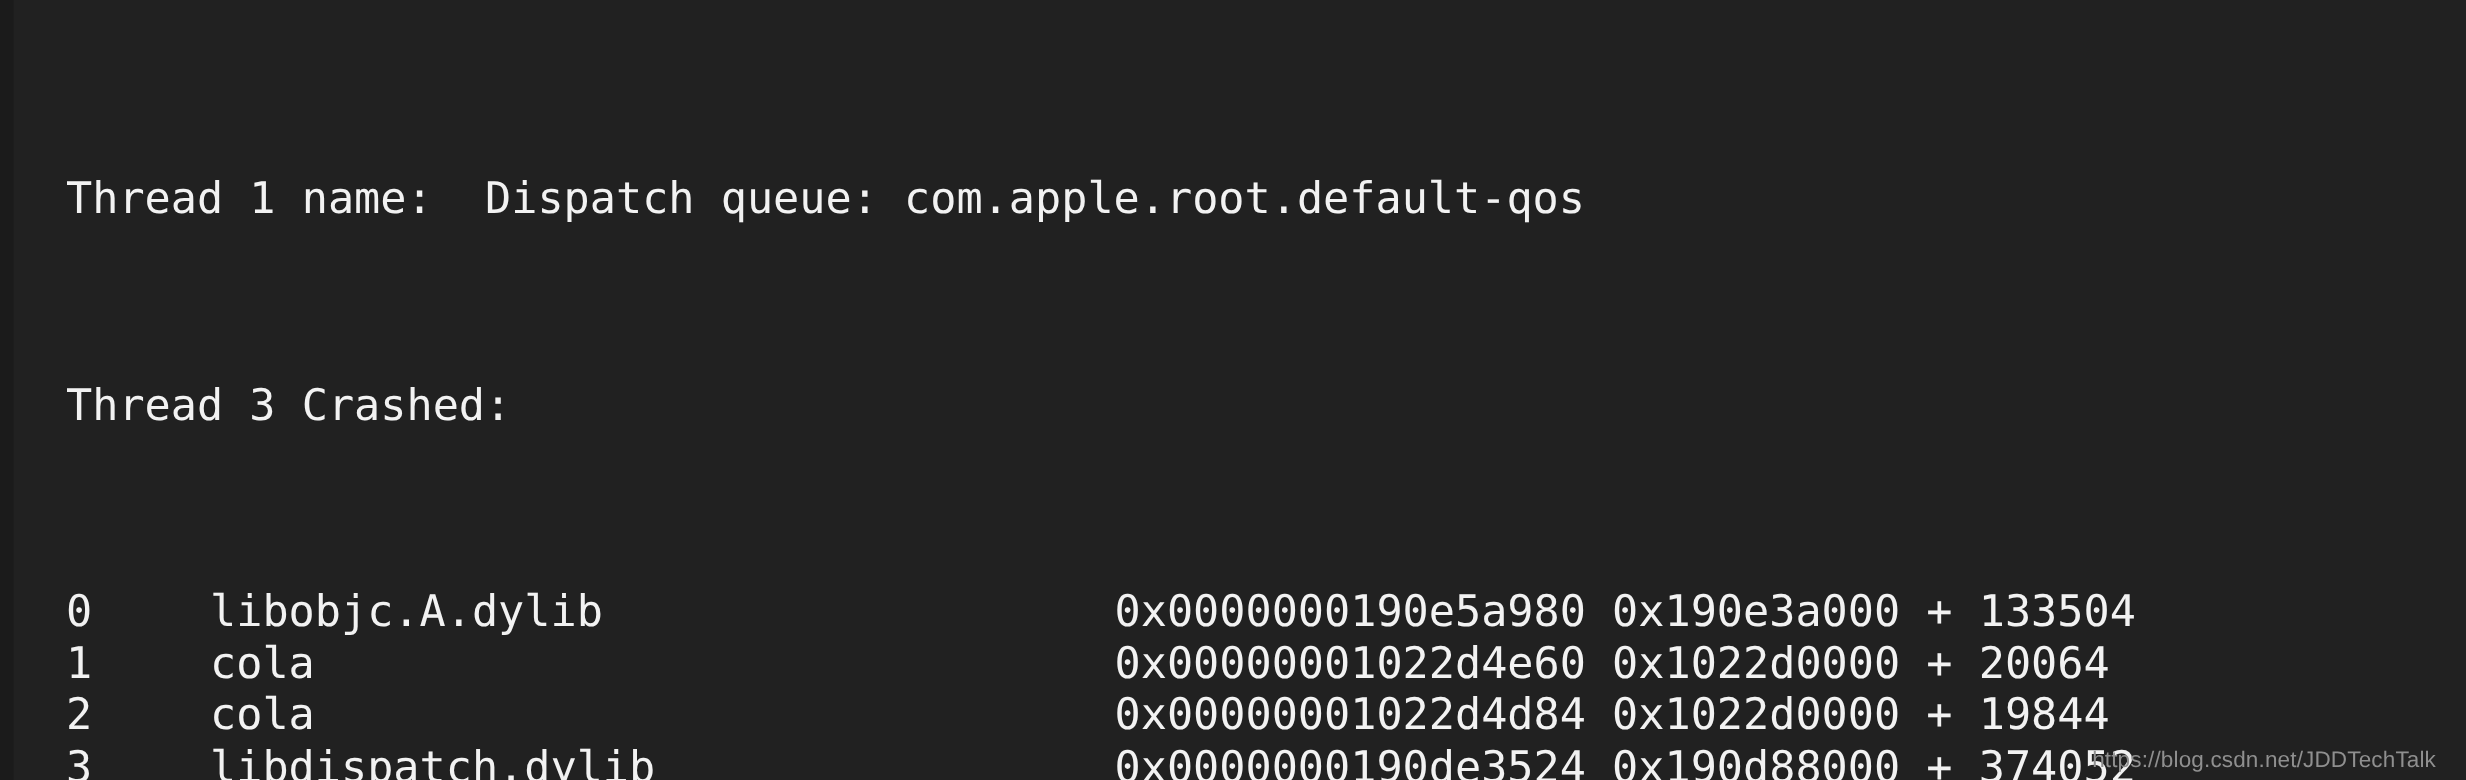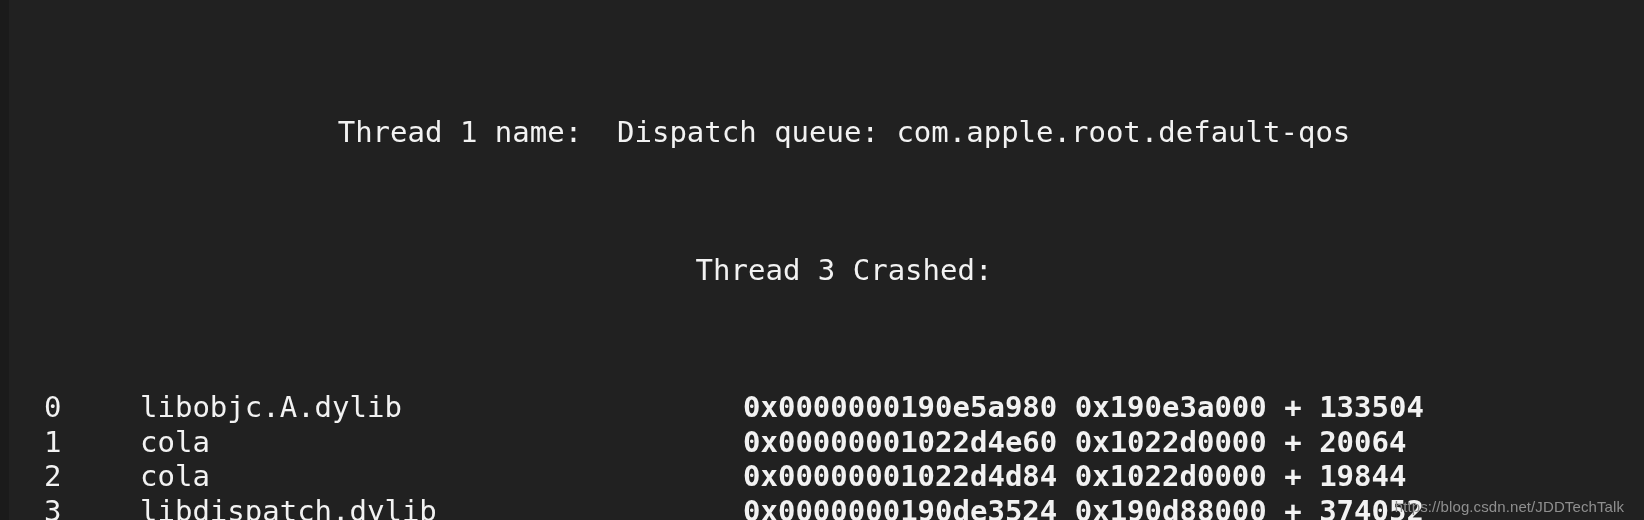--- a/index.html
+++ b/index.html
@@ -9,21 +9,20 @@
     background: #1f1f1f;
   }
 
   #screenshot {
     position: relative;
     width: 1644px;
     height: 520px;
     background: #212121;
     overflow: hidden;
     font-family: "DejaVu Sans Mono", "Liberation Mono", monospace;
-    text-align: center;
   }
 
   
   .left-gutter {
     position: absolute;
     left: 0;
     top: 0;
     width: 9px;
     height: 520px;
     background: #1b1b1b;
@@ -62,21 +61,20 @@
   }
   .col-img {
     position: absolute;
     left: 96px;
     top: 0;
   }
   .col-addr {
     position: absolute;
     left: 699px;
     top: 0;
-    font-weight: bold;
   }
 
   .watermark {
     position: absolute;
     right: 20px;
     bottom: 5px;
     font-family: "Liberation Sans", "DejaVu Sans", sans-serif;
     font-size: 15px;
     color: #8f8f8f;
     white-space: pre;

